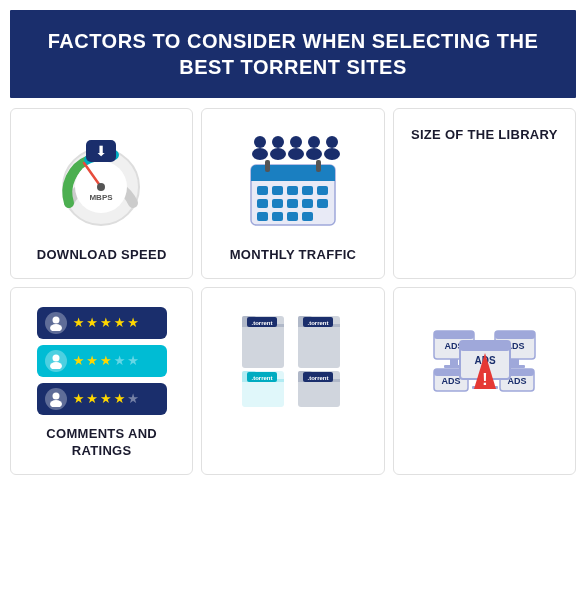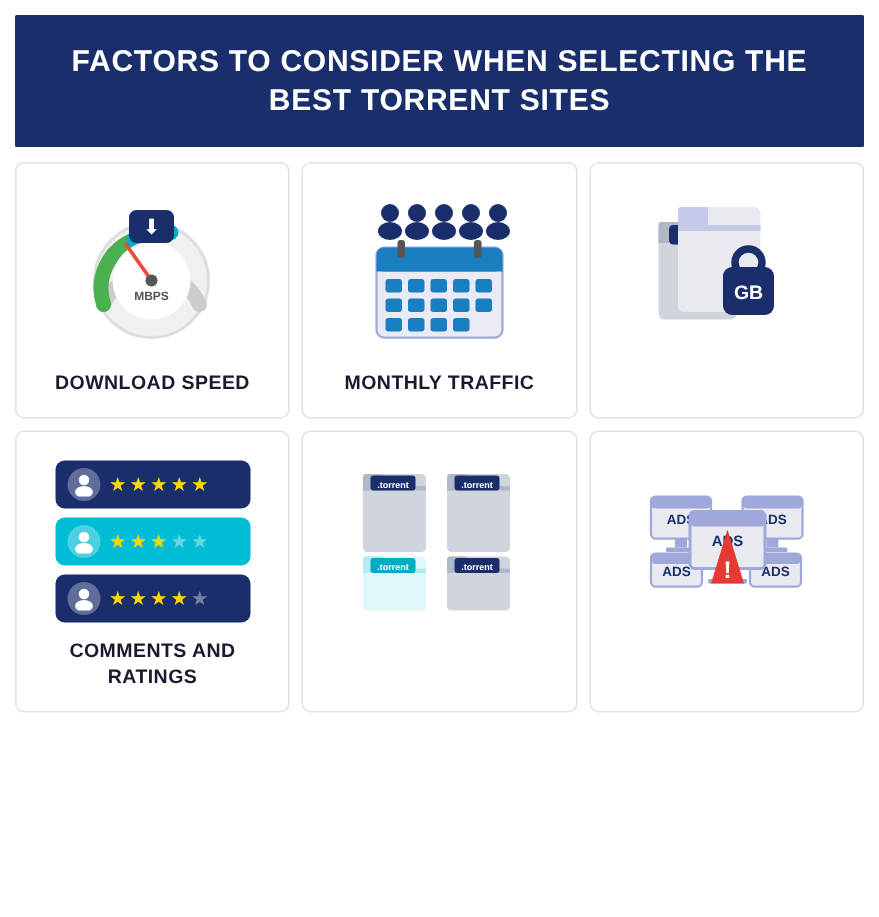--- a/index.html
+++ b/index.html
@@ -168,39 +168,21 @@
           <rect x="14" y="80" width="11" height="9" rx="2" fill="#1a7fc1"></rect>
           <rect x="29" y="80" width="11" height="9" rx="2" fill="#1a7fc1"></rect>
           <rect x="44" y="80" width="11" height="9" rx="2" fill="#1a7fc1"></rect>
           <rect x="59" y="80" width="11" height="9" rx="2" fill="#1a7fc1"></rect>
         </svg>
       </div>
       <div class="cell-label">MONTHLY TRAFFIC</div>
     </div>
 
     <div class="cell">
-      <div class="cell-icon">
-        <svg width="100" height="105" viewBox="0 0 100 105">
-
-          <rect x="5" y="18" width="52" height="65" rx="4" fill="#d0d5dd"></rect>
-          <rect x="5" y="18" width="18" height="14" rx="2" fill="#b0b8c8"></rect>
-          <rect x="5" y="28" width="52" height="4" fill="#b0b8c8"></rect>
-
-          <rect x="12" y="20" width="38" height="13" rx="3" fill="#1a2e6c"></rect>
-          <text x="31" y="30" text-anchor="middle" font-size="7.5" font-weight="bold" fill="white">.torrent</text>
-
-          <rect x="18" y="8" width="55" height="70" rx="4" fill="#e8eaf0"></rect>
-          <rect x="18" y="8" width="20" height="15" rx="2" fill="#c5cae9"></rect>
-          <rect x="18" y="20" width="55" height="4" fill="#c5cae9"></rect>
-
-          <rect x="48" y="48" width="34" height="32" rx="6" fill="#1a2e6c"></rect>
-          <rect x="56" y="36" width="18" height="18" rx="9" fill="none" stroke="#1a2e6c" stroke-width="5"></rect>
-          <text x="65" y="69" text-anchor="middle" font-size="13" font-weight="900" fill="white">GB</text>
-        </svg>
-      </div>
+      <div class="cell-label">SIZE OF THE LIBRARY</div>
     </div>
 
     <div class="cell">
       <div class="cell-icon">
         <div class="ratings-group">
 
           <div class="rating-bar dark">
             <div class="rating-avatar">
               <svg width="16" height="16" viewBox="0 0 16 16">
                 <circle cx="8" cy="5" r="3.5" fill="white"></circle>

